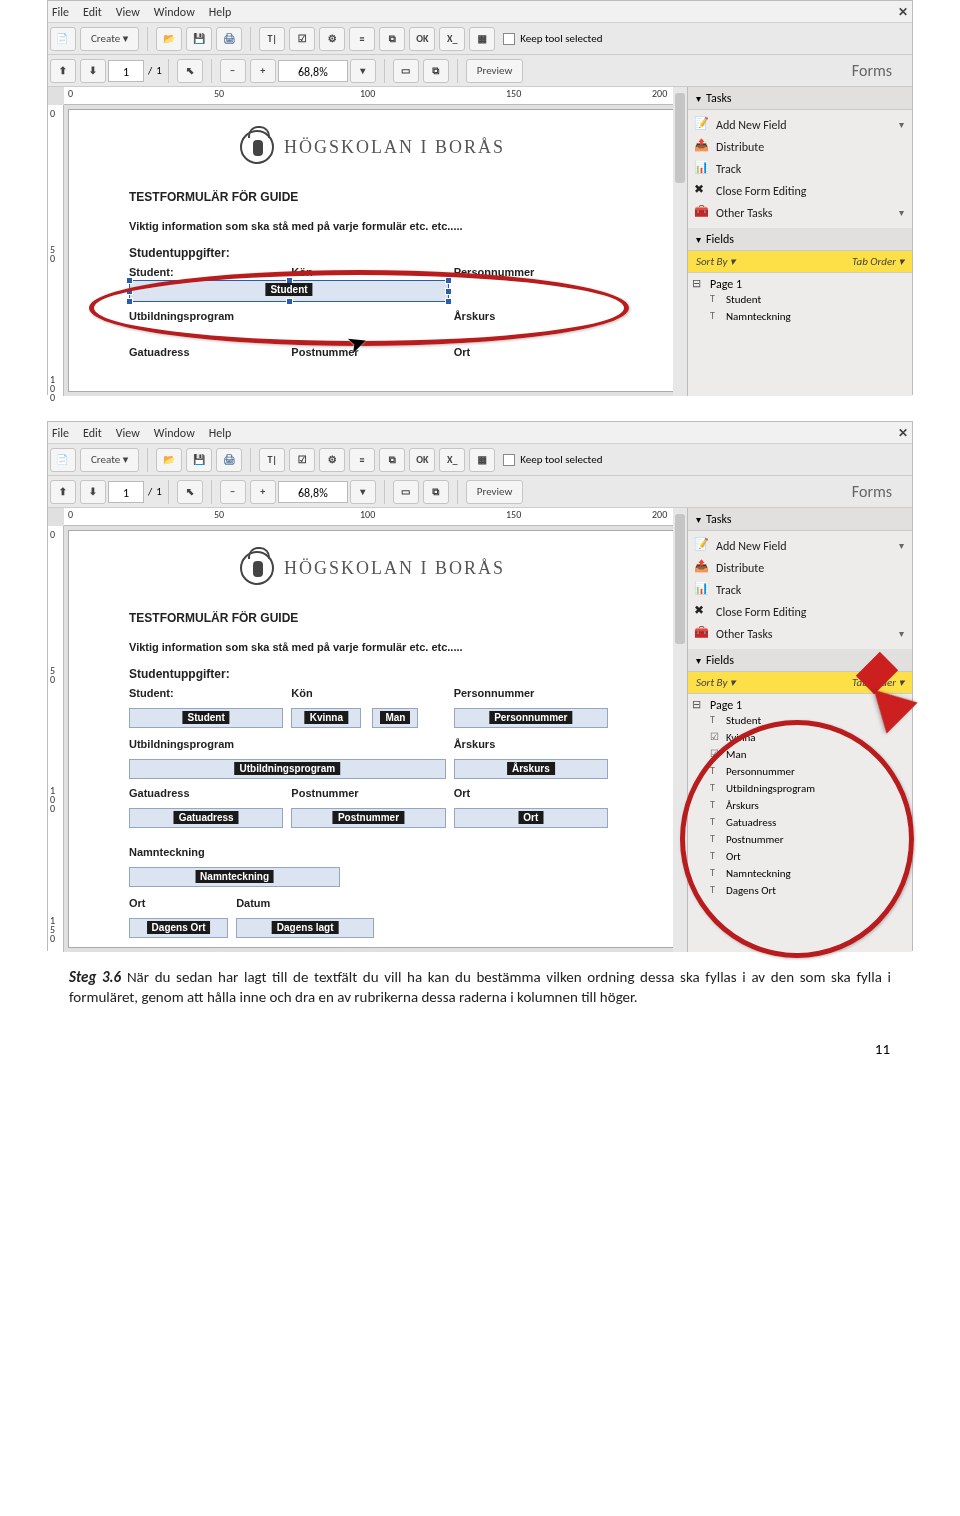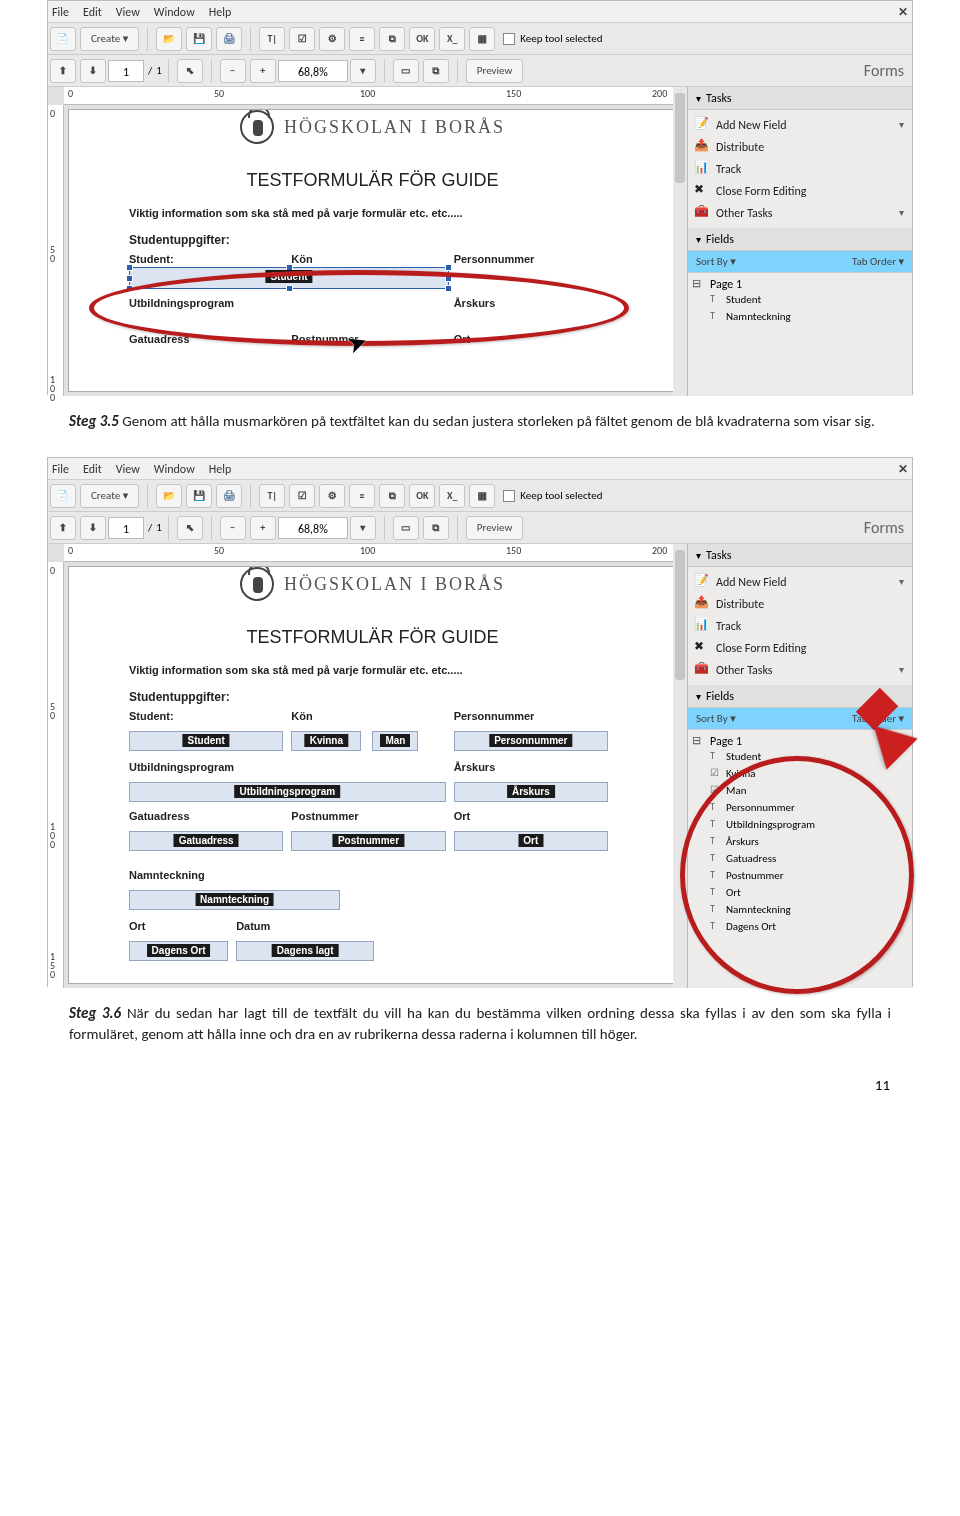--- a/index.html
+++ b/index.html
@@ -11,52 +11,52 @@
   .menubar .close { margin-left:auto; font-weight:bold; color:#444; }
   .toolbar1, .toolbar2 { background:#e9e9e9; border-bottom:1px solid #ccc; height:32px; display:flex; align-items:center; font-size:11px; }
   .tb-btn, .tb-ic { display:inline-flex; align-items:center; justify-content:center; border:1px solid #c5c5c5; background:#f5f5f5; height:24px; border-radius:3px; margin:0 2px; color:#444;}
   .tb-btn { padding:0 10px;justify-content:flex-end; }
   .tb-ic { width:26px; font-weight:bold; font-size:10px;}
   .tb-check { display:inline-flex; align-items:center; margin-left:6px;}
   .tb-check .box{ width:12px; height:12px; border:1px solid #888; background:#fff; margin-right:5px;}
   .sep{ width:1px; height:24px; background:#c8c8c8; margin:0 6px;}
   .pageinp{ width:36px; height:22px; border:1px solid #bbb; background:#fff; text-align:center; line-height:22px; font-size:12px;}
   .zoominp{ width:70px; height:22px; border:1px solid #bbb; background:#fff; text-align:center; line-height:22px; font-size:12px;}
-  .formslbl{ margin-left:auto; margin-right:8px; font-size:16px; color:#666;}
+  .formslbl{ margin-left:auto; margin-right:20px; font-size:16px; color:#666;}
   .split { display:flex; }
   .docpane { flex:1 1 auto; position:relative; background:#e0e0e0; }
   .ruler-h { height:18px; background:#fff; border-bottom:1px solid #bbb; position:relative; margin-left:16px;}
   .ruler-h .tick{ position:absolute; top:0; font-size:10px; color:#333;}
   .ruler-v{ position:absolute; left:0; top:18px; bottom:0; width:16px; background:#fff; border-right:1px solid #bbb;}
   .ruler-v .tick{ position:absolute; left:2px; font-size:10px; color:#333; line-height:9px;}
   .canvas{ position:absolute; left:20px; right:10px; top:22px; bottom:4px; background:#fff; border:1px solid #aaa; overflow:hidden;}
   .side{ width:225px; border-left:1px solid #bbb; background:#edecea; font-size:12px;}
   .side-hdr{ background:#e1e0de; padding:4px 8px; font-size:12px; border-bottom:1px solid #c8c8c8; display:flex; align-items:center;}
   .side-hdr .tri{margin-right:5px; font-size:10px;}
   .side-list{ padding:4px 0;}
   .side-item{ padding:4px 8px 4px 28px; position:relative; font-size:12px; color:#222;}
   .side-item .ico{ position:absolute; left:6px; top:2px; width:16px; height:16px; font-size:12px;}
   .side-item .dd{ float:right; color:#666; font-size:10px;}
-  .sortbar{ display:flex; padding:4px 8px; font-size:11px; color:#444; border-bottom:1px solid #ccc; background:#7dd3fc;}
+  .sortbar{ display:flex; padding:4px 8px; font-size:11px; color:#444; border-bottom:1px solid #ccc; background:#fde047;font-style:italic;}
   .sortbar span.r{margin-left:auto;}
   .tree{ padding:4px 4px; font-size:12px; position:relative;}
   .tree .pg{ padding-left:18px; position:relative;}
   .tree .pg::before{content:"⊟"; position:absolute; left:0; top:0; font-size:11px; color:#555;}
   .tree .fld{ padding:2px 0 2px 34px; font-size:11px; position:relative;}
   .tree .fld .fic{ position:absolute; left:18px; top:1px; font-size:10px; color:#666;}
   .scrollbar{ position:absolute; right:0; top:0; bottom:0; width:14px; background:#e7e7e7;}
   .scrollbar .thumb{ position:absolute; left:2px; right:2px; top:6px; height:90px; background:#c5c5c5; border-radius:3px;}
   
   .docbody{ font-family:Arial,sans-serif; color:#222; }
-  .logo-row{ display:flex; justify-content:center; align-items:center; }
+  .logo-row{ display:flex; justify-content:center; align-items:center; margin-top:20px;}
   .logo-crest{ width:34px; height:34px; border-radius:50%; border:2px solid #444; margin-right:10px; position:relative;}
   .logo-crest::before{content:""; position:absolute; left:6px; top:-6px; width:18px; height:10px; border:2px solid #444; border-bottom:none; border-radius:10px 10px 0 0;}
   .logo-crest::after{content:""; position:absolute; left:11px; top:8px; width:10px; height:16px; background:#444; border-radius:4px;}
   .logo-txt{ font-family:Georgia,serif; letter-spacing:2px; font-size:18px; color:#555;}
-  .formtitle{ text-align:center; font-weight:normal; font-size:18px; margin:26px 0 16px;}
+  .formtitle{ font-weight:bold; font-size:12px; margin:26px 0 16px;}
   .intro{ font-size:11px; font-weight:bold; }
   .sect{ font-size:12px; font-weight:bold; margin-top:14px;}
   .row{ display:flex; margin-top:6px;}
   .cell{ flex:1; font-size:11px; font-weight:bold;}
   .fieldbox{ border:1px solid #97a6c0; background:#dbe4f0; height:20px; margin-top:3px; margin-right:8px; position:relative;}
   .fieldbox.small{ width:70px; display:inline-block;}
   .fieldlabel{ position:absolute; left:50%; transform:translateX(-50%); top:2px; font-size:10px; font-weight:bold; background:#1a1a1a; color:#fff; padding:1px 5px; white-space:nowrap;}
   .arrow-red{ width:0;height:0; border-left:22px solid transparent; border-right:22px solid transparent; border-top:40px solid #cc1f1f; transform:rotate(135deg); position:absolute; filter:drop-shadow(1px 1px 2px rgba(0,0,0,.3));}
   .arrow-tail{ width:26px; height:34px; background:#cc1f1f; position:absolute;}
   .para{ width:822px; margin:16px auto 0; font-size:15px; color:#222; line-height:1.35; text-align:justify;}
@@ -209,24 +209,20 @@
           </div>
       <div class="tree">
         <div class="pg">Page 1</div>
         <div class="fld"><span class="fic">T</span><span>Student</span></div>
         <div class="fld"><span class="fic">T</span><span>Namnteckning</span></div>
       </div>
     </div>
   </div>
 </div>
 
-<div class="para">
-  <span class="lead">Steg 3.5</span>
-  <span>Genom att hålla musmarkören på textfältet kan du sedan justera storleken på fältet genom de blå kvadraterna som visar sig.</span>
-</div>
 
 <div class="shot" style="height:530px; margin-top:26px;">
   <div class="menubar">
     <span class="mitem">File</span>
     <span class="mitem">Edit</span>
     <span class="mitem">View</span>
     <span class="mitem">Window</span>
     <span class="mitem">Help</span>
     <span class="close">✕</span>
   </div>

